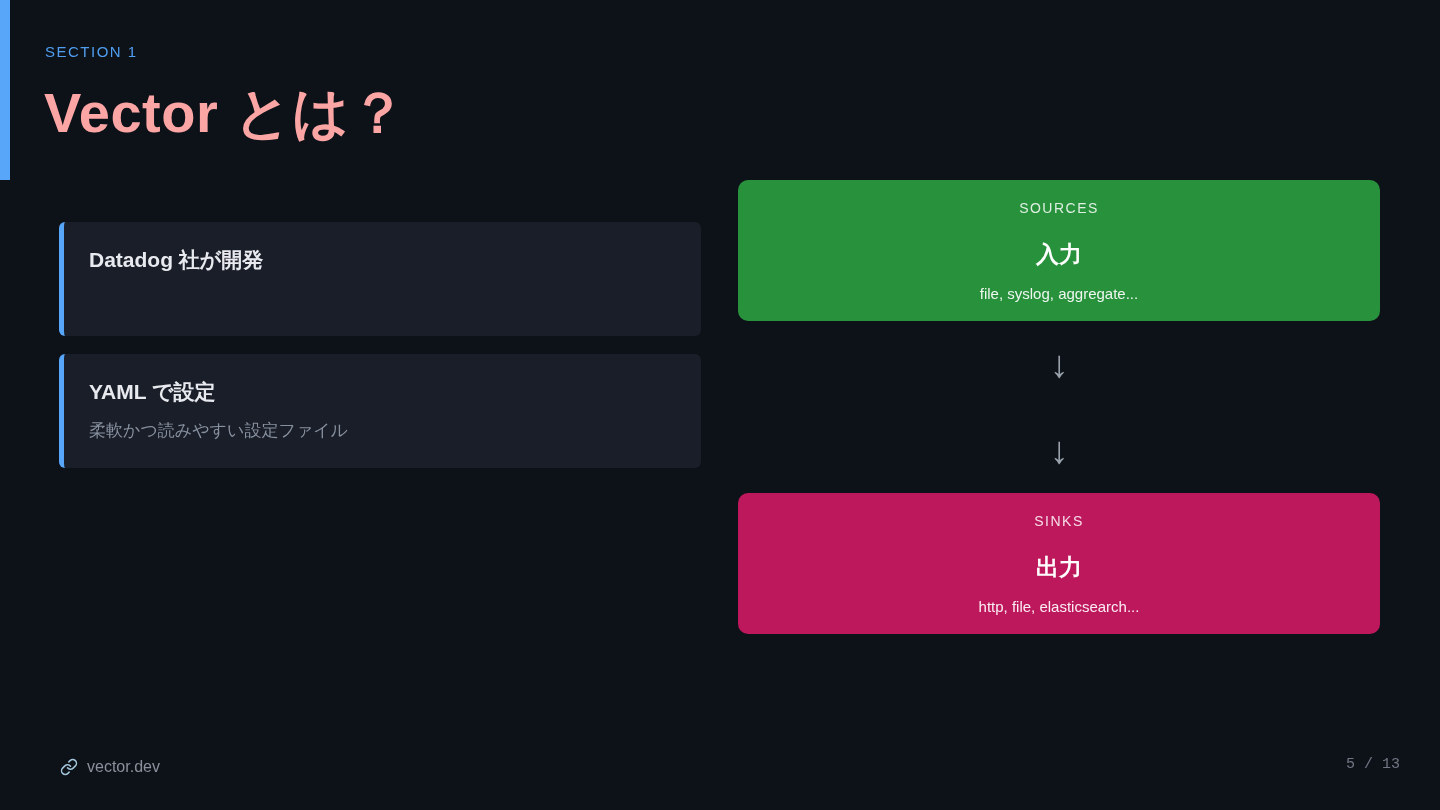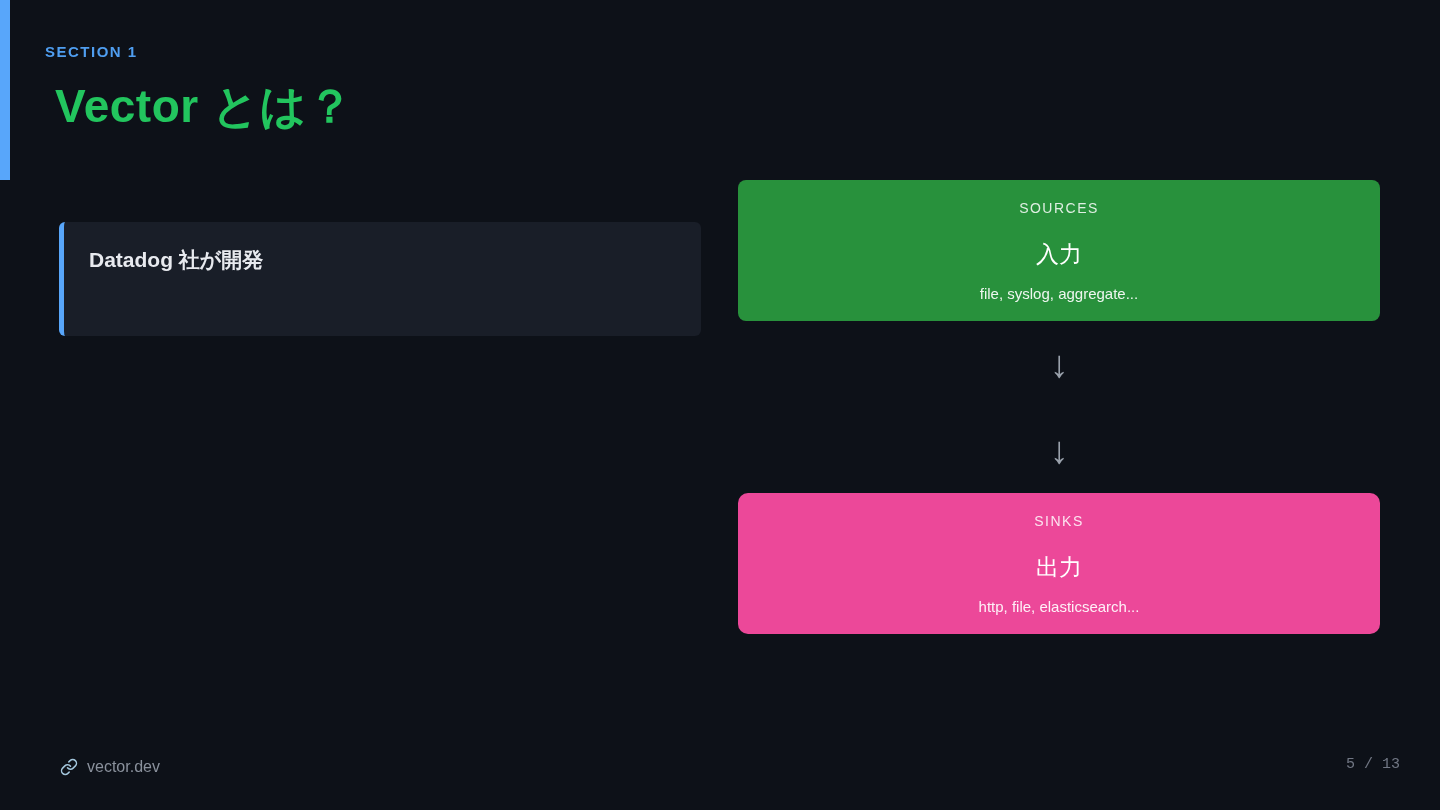--- a/index.html
+++ b/index.html
@@ -14,30 +14,30 @@
   .accent-bar {
     position: absolute;
     left: 0; top: 0;
     width: 10px; height: 180px;
     background: #58a6fa;
   }
   .section-label {
     position: absolute;
     left: 45px; top: 43px;
     font-size: 15px;
-    font-weight: 700;
+    font-weight: 400;
     letter-spacing: 1.5px;
     color: #4f9ef0;
   }
   .page-title {
     position: absolute;
-    left: 55px; top: 76px;
-    font-size: 46px;
+    left: 44px; top: 76px;
+    font-size: 56px;
     font-weight: 700;
-    color: #22c55e;
+    color: #fca5a5;
     letter-spacing: 0.5px;
   }
   .features {
     position: absolute;
     left: 59px; top: 222px;
     width: 642px;
     display: flex;
     flex-direction: column;
     gap: 18px;
   }
@@ -69,31 +69,31 @@
   .stage {
     height: 141px;
     border-radius: 10px;
     display: flex;
     flex-direction: column;
     align-items: center;
     justify-content: center;
     color: #ffffff;
     text-align: center;
   }
-  .stage-sources    { background: #28913c; border-radius: 8px; }
+  .stage-sources    { background: #28913c; }
   .stage-transforms { background: #d79e2b; }
-  .stage-sinks      { background: #ec4899; }
+  .stage-sinks      { background: #be185d; }
   .stage-label {
     font-size: 14px;
     letter-spacing: 1.5px;
     color: rgba(255,255,255,0.85);
   }
   .stage-name {
     font-size: 23px;
-    font-weight: 400;
+    font-weight: 700;
     margin-top: 23px;
     text-align: right;
   }
   .stage-examples {
     font-size: 15px;
     margin-top: 15px;
     color: rgba(255,255,255,0.92);
   }
   .flow-arrow {
     height: 86px;
@@ -140,20 +140,24 @@
 
   <div class="accent-bar"></div>
 
   <div class="section-label">SECTION 1</div>
   <div class="page-title">Vector とは？</div>
 
   <div class="features">
     <div class="feature-card">
       <div class="feature-title">Datadog 社が開発</div>
     </div>
+    <div class="feature-card">
+      <div class="feature-title">YAML で設定</div>
+      <div class="feature-desc">柔軟かつ読みやすい設定ファイル</div>
+    </div>
   </div>
 
   <div class="pipeline">
     <div class="stage stage-sources">
       <div class="stage-label">SOURCES</div>
       <div class="stage-name">入力</div>
       <div class="stage-examples">file, syslog, aggregate...</div>
     </div>
     <div class="flow-arrow">↓</div>
     <div class="flow-arrow">↓</div>

